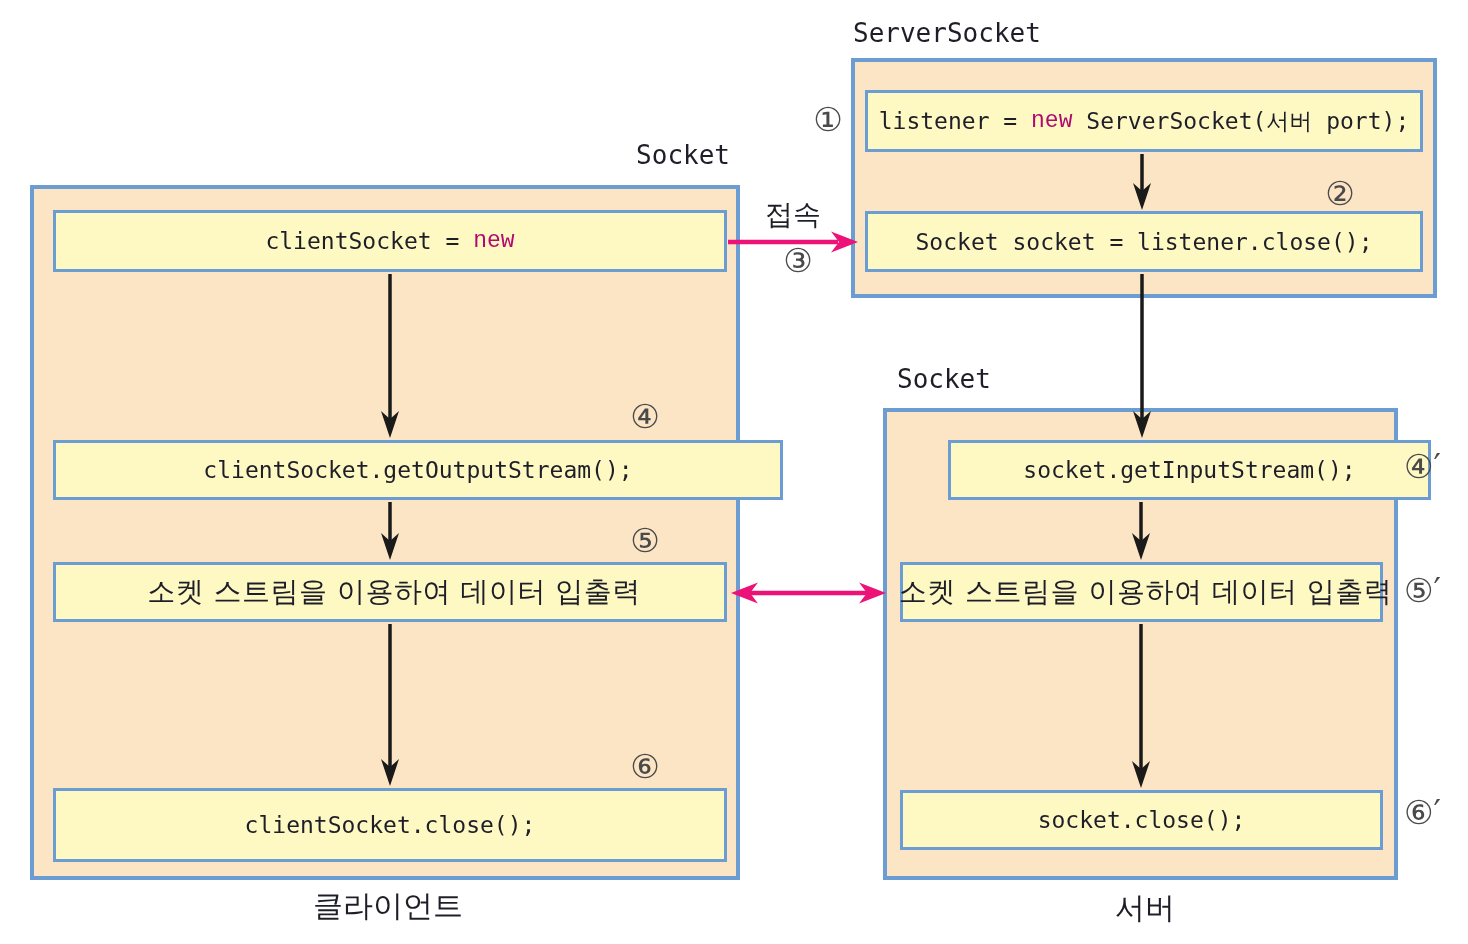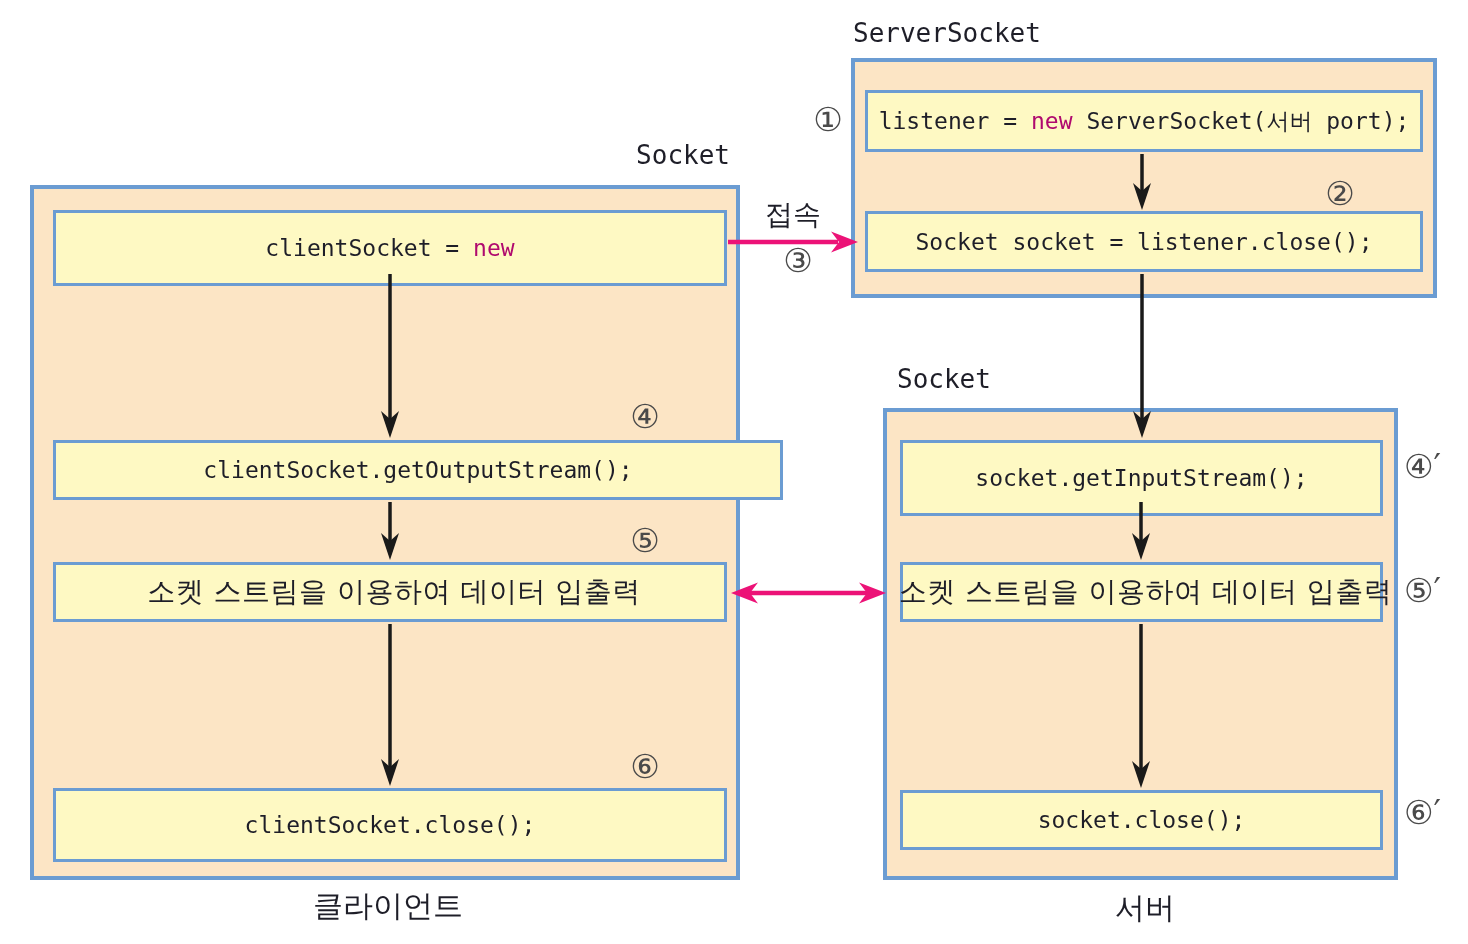--- a/index.html
+++ b/index.html
@@ -31,34 +31,34 @@
     border: 3px solid var(--box-border);
     background: #fef9c3;
     display: flex;
     align-items: center;
     justify-content: center;
     font-family: "DejaVu Sans Mono", monospace;
     font-size: 23px;
     color: var(--code-text);
     white-space: pre;
   }
-  .code-box .kw { color: var(--keyword); white-space: pre; }
+  .code-box .kw { color: var(--keyword); white-space: pre; font-family: Liberation Mono, monospace; }
   .code-box.korean {
     font-family: "DejaVu Sans", sans-serif;
     font-size: 28px;
     letter-spacing: 0.5px;
     padding-left: 8px;
   }
-  .c-box1 { left: 53px;  top: 210px; width: 674px; height: 76px; }
+  .c-box1 { left: 53px;  top: 210px; width: 674px; height: 62px; }
   .c-box2 { left: 53px;  top: 440px; width: 730px; height: 60px; }
   .c-box3 { left: 53px;  top: 562px; width: 674px; height: 60px; }
   .c-box4 { left: 53px;  top: 788px; width: 674px; height: 74px; }
   .s-box1 { left: 865px; top: 90px;  width: 558px; height: 62px; }
   .s-box2 { left: 865px; top: 211px; width: 558px; height: 61px; }
-  .t-box1 { left: 900px; top: 440px; width: 483px; height: 76px; }
+  .t-box1 { left: 948px; top: 440px; width: 483px; height: 60px; }
   .t-box2 { left: 900px; top: 562px; width: 483px; height: 60px; }
   .t-box3 { left: 900px; top: 790px; width: 483px; height: 60px; }
 
   
   .type-label {
     font-family: "DejaVu Sans Mono", monospace;
     font-size: 26px;
     color: var(--label-color);
   }
   .client-type-label { left: 520px; top: 140px; width: 210px; text-align: right; }

